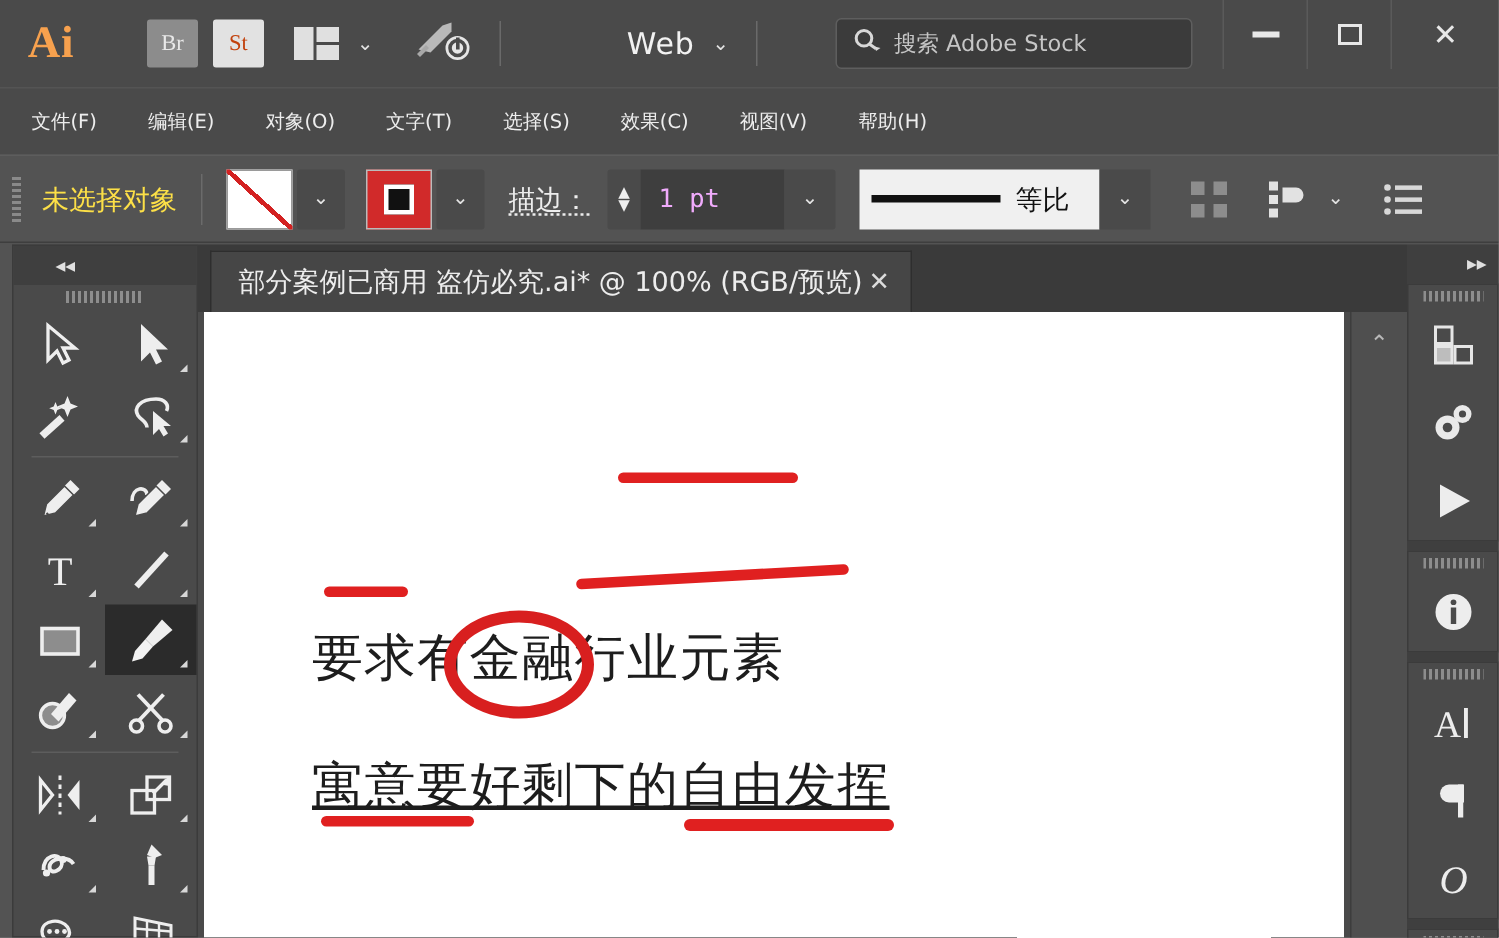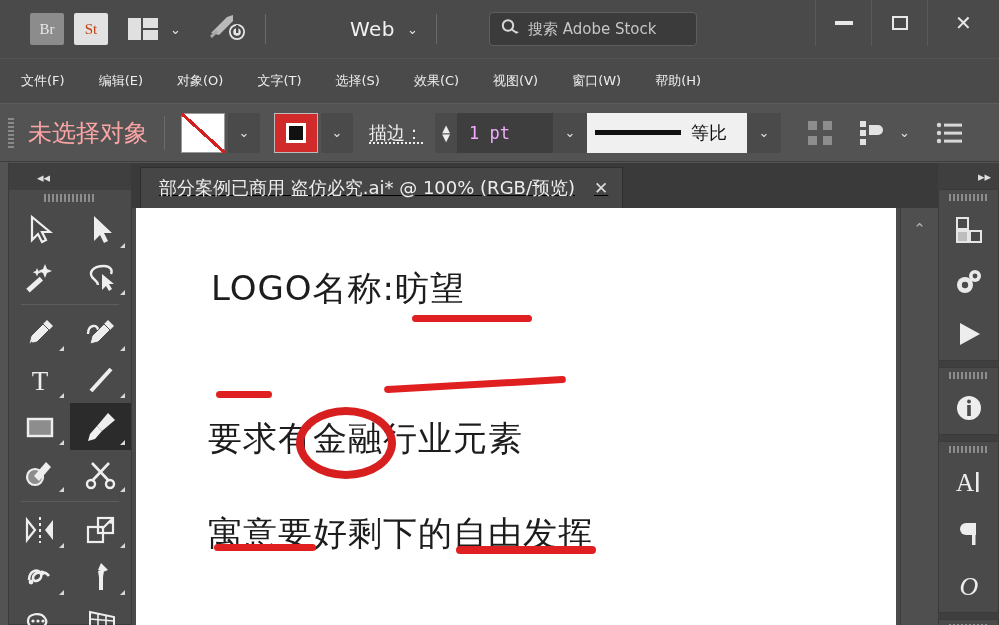--- a/index.html
+++ b/index.html
@@ -31,21 +31,21 @@
   .arrange-ico i { position:absolute; background:#e0e0e0; display:block; }
   .arrange-ico i.l { left:0; top:0; width:13px; height:22px; }
   .arrange-ico i.t { left:15px; top:0; width:15px; height:10px; }
   .arrange-ico i.b { left:15px; top:12px; width:15px; height:10px; }
   .chev { color: #e4e4e4; font-size: 13px; margin-left: 12px; user-select:none;}
   .rocket { margin-left: 26px; color: #cfcfcf; }
   .tb-sep { width:1px; height:30px; background:#6a6a6a; margin: 0 18px; }
   .webgrp { display:flex; align-items:center; margin-left: 66px; }
   .web-label { color:#f2f2f2; font-size:20px; letter-spacing:.5px; }
   .searchbox {
-    margin-left: 34px; width: 208px; height: 34px; background: #3b3b3b;
+    margin-left: 34px; width: 238px; height: 34px; background: #3b3b3b;
     border: 1px solid #5e5e5e; border-radius: 4px; display:flex; align-items:center;
     padding: 0 10px; gap: 8px;
   }
   .search-ph { color: #c6c6c6; font-size: 15px; white-space: nowrap; font-family:"DejaVu Sans", sans-serif; }
   .wbtns { position:absolute; right:0; top:0; height:46px; display:flex; align-items:stretch; }
   .wbtn { width: 56px; display:flex; align-items:center; justify-content:center; color:#e8e8e8;
           border-left:1px solid #5a5a5a; font-size:15px; }
   .wbtn.close { width: 72px; border-left:1px solid #5a5a5a; font-size: 20px; font-weight: bold;}
   .min-bar { width:18px; height:4px; background:#e8e8e8; }
   .max-sq { width:16px; height:14px; border:2px solid #e8e8e8; }
@@ -58,36 +58,36 @@
   .menu-item { color:#ededed; font-size:13px; padding: 0 13px; margin-left: 8px; white-space:nowrap; }
 
   
   .controlbar {
     position:absolute; left:0; top:103px; width:999px; height:59px;
     background:#535353; display:flex; align-items:center; border-top:1px solid #5d5d5d;
     border-bottom:1px solid #3e3e3e;
   }
   .grip { width:6px; height:30px; margin-left:8px;
     background: repeating-linear-gradient(to bottom, #8a8a8a 0 2px, #535353 2px 4px); }
-  .sel-label { color:#fca5a5; font-size:24px; margin-left:14px; white-space:nowrap; }
+  .sel-label { color:#fde047; font-size:18px; margin-left:14px; white-space:nowrap; }
   .cb-sep { width:1px; height:34px; background:#6b6b6b; margin:0 16px; }
   .swatch-fill { width:44px; height:40px; background:#fff; border:1px solid #9a9a9a; position:relative; }
   .swatch-fill::after { content:''; position:absolute; left:-1px; top:-1px; right:-1px; bottom:-1px;
     background: linear-gradient(to top right, transparent calc(50% - 1.6px), #d32121 calc(50% - 1.6px), #d32121 calc(50% + 1.6px), transparent calc(50% + 1.6px)); }
   .swatch-drop { width:32px; height:40px; background:#4a4a4a; display:flex; align-items:center; justify-content:center;
     color:#e5e5e5; font-size:13px; margin-left:3px; border-radius:2px; }
   .swatch-stroke { width:44px; height:40px; background:#d12a2a; border:1px solid #bbb; display:flex; align-items:center; justify-content:center; margin-left:14px;}
   .swatch-stroke i { width:20px; height:20px; border:3px solid #fff; background:#111; display:block; }
   .stroke-label { color:#ededed; font-size:18px; margin-left:16px; text-decoration: underline dotted; text-underline-offset:4px;}
   .spin { width:22px; height:40px; background:#4a4a4a; display:flex; flex-direction:column; align-items:center; justify-content:center;
     color:#eee; font-size:10px; line-height:9px; border-radius:2px 0 0 2px; margin-left:12px;}
   .ptfield { width:96px; height:40px; background:#3e3e3e; color:#f0abfc; font-size:17px;
     display:flex; align-items:center; padding-left:12px; font-family:"DejaVu Sans Mono", monospace; }
   .ptdrop { width:34px; height:40px; background:#4a4a4a; display:flex; align-items:center; justify-content:center; color:#e5e5e5; font-size:13px; border-radius:0 2px 2px 0;}
-  .profile { width:160px; height:40px; background:#f0f0f0; display:flex; align-items:center; gap:10px; padding-left:8px;}
+  .profile { width:160px; height:40px; background:#f0f0f0; display:flex; align-items:center; gap:10px; margin-left:16px; padding-left:8px;}
   .profile .pline { width:86px; height:5px; background:#111; }
   .profile .ptxt { color:#111; font-size:18px; }
   .profdrop { width:34px; height:40px; background:#4a4a4a; display:flex; align-items:center; justify-content:center; color:#e5e5e5; font-size:13px;}
   .icon-btn { margin-left:26px; display:flex; align-items:center; justify-content:center; color:#cfcfcf; }
 
   
   .lefttool {
     position:absolute; left:8px; top:163px; width:124px; height:462px;
     background:#4a4a4a; border:1px solid #3b3b3b;
   }
@@ -101,22 +101,22 @@
   .toolcell .corner { position:absolute; right:6px; bottom:5px; width:0;height:0;
     border-left:5px solid transparent; border-bottom:5px solid #d8d8d8;}
   .tool-div { height:1px; background:#5d5d5d; margin: 4px 12px; }
 
   
   .tabbar {
     position:absolute; left:132px; top:163px; width:806px; height:45px; background:#3a3a3a;
   }
   .doctab {
     position:absolute; left:8px; top:4px; height:41px; background:#464646;
-    display:flex; align-items:center; padding: 0 14px 0 18px; gap: 19px;
-    border:1px solid #2e2e2e; border-bottom:none;text-decoration:underline;
+    display:flex; align-items:center; padding: 0 14px 0 18px; gap: 4px;
+    border:1px solid #2e2e2e; border-bottom:none;
   }
   .doctab-title { color:#ededed; font-size:18px; white-space:nowrap; }
   .doctab-close { color:#dcdcdc; font-size:17px; font-weight:bold; }
 
   
   .canvaswrap { position:absolute; left:132px; top:208px; width:806px; height:417px; background:#4a4a4a; }
   .artboard { position:absolute; left:4px; top:0; width:760px; height:417px; background:#fff; }
   .vscroll { position:absolute; right:0; top:0; width:38px; height:417px; background:#4f4f4f; border-left:1px solid #3d3d3d;}
   .vscroll .up { color:#b9b9b9; font-size:15px; text-align:center; margin-top:12px; }
 
@@ -132,20 +132,21 @@
   .rd-grip { height:14px; display:flex; align-items:center; justify-content:center; }
   .rd-grip i { width:40px; height:7px; background: repeating-linear-gradient(to right, #8d8d8d 0 2px, transparent 2px 4px); display:block;}
   .rd-cell { height:52px; display:flex; align-items:center; justify-content:center; color:#e9e9e9; }
 </style>
 </head>
 <body>
 
 <div id="app">
 
   <div class="titlebar">
+    <div class="ai-logo">Ai</div>
     <div class="tb-sq br">Br</div>
     <div class="tb-sq st">St</div>
     <div class="arrange-ico">
       <i class="l"></i>
         <i class="t"></i>
         <i class="b"></i>
     </div>
     <div class="chev">⌄</div>
     <div class="rocket">
       <svg width="40" height="32" viewBox="0 0 40 32">
@@ -184,21 +185,20 @@
   </div>
 
   <div class="menubar">
     <div class="menu-item">文件(F)</div>
     <div class="menu-item">编辑(E)</div>
     <div class="menu-item">对象(O)</div>
     <div class="menu-item">文字(T)</div>
     <div class="menu-item">选择(S)</div>
     <div class="menu-item">效果(C)</div>
     <div class="menu-item">视图(V)</div>
-    <div class="menu-item">窗口(W)</div>
     <div class="menu-item">帮助(H)</div>
   </div>
 
   <div class="controlbar">
     <div class="grip"></div>
     <div class="sel-label">未选择对象</div>
     <div class="cb-sep"></div>
     <div class="swatch-fill"></div>
     <div class="swatch-drop">⌄</div>
     <div class="swatch-stroke">
@@ -400,30 +400,29 @@
   <div class="tabbar">
     <div class="doctab">
       <span class="doctab-title">部分案例已商用  盗仿必究.ai* @ 100% (RGB/预览)</span>
       <span class="doctab-close">✕</span>
     </div>
   </div>
 
   <div class="canvaswrap">
     <div class="artboard">
 
-      <div class="canvas-text" style="left:75px; top:58px;">LOGO名称:昉望</div>
       <div class="redmark" style="left:276px; top:107px; width:120px; height:7px;"></div>
 
       <div class="redmark" style="left:80px; top:183px; width:56px; height:7px;"></div>
       <div class="redmark" style="left:248px; top:173px; width:182px; height:7px; transform: rotate(-3.2deg);"></div>
 
       <div class="canvas-text" style="left:72px; top:208px;">要求有金融行业元素</div>
       <div class="redcircle" style="left:160px; top:199px; width:100px; height:72px;"></div>
 
-      <div class="canvas-text" style="left:72px; top:303px;">寓意要好剩下的自由发挥</div>
+      <div class="canvas-text" style="left:72px; top:293px;text-decoration:underline;">寓意要好剩下的自由发挥</div>
       <div class="redmark" style="left:78px; top:336px; width:102px; height:7px;"></div>
       <div class="redmark" style="left:320px; top:338px; width:140px; height:8px;"></div>
     </div>
     <div class="vscroll">
       <div class="up">⌃</div>
     </div>
   </div>
 
   <div class="rightdock">
     <div class="rd-collapse">▸▸</div>

